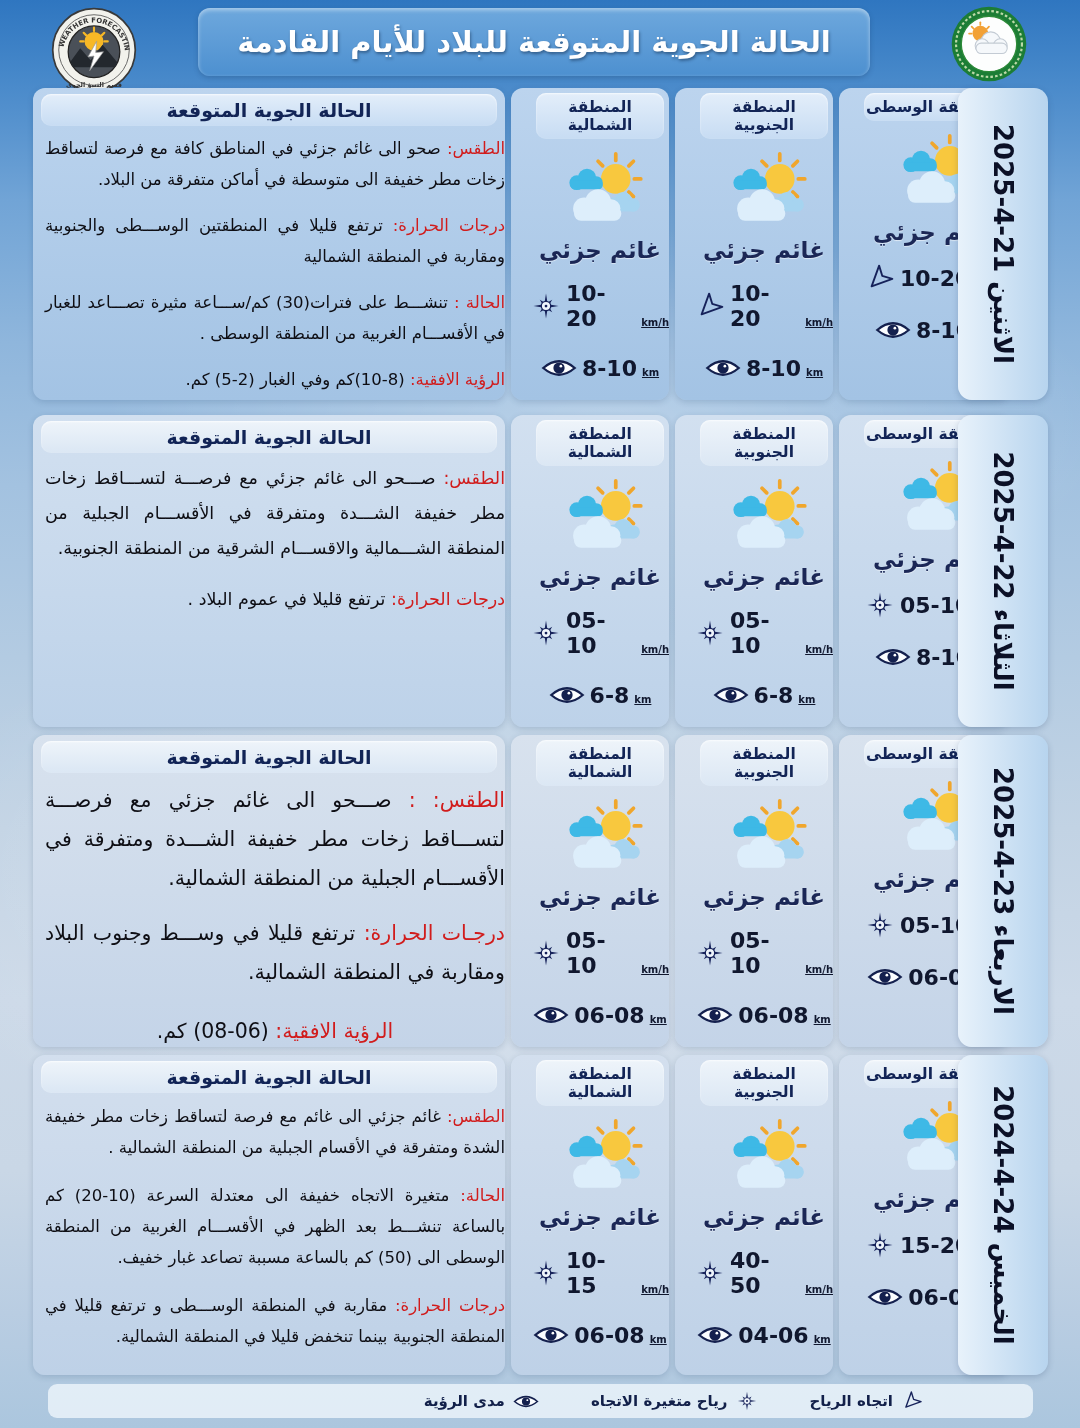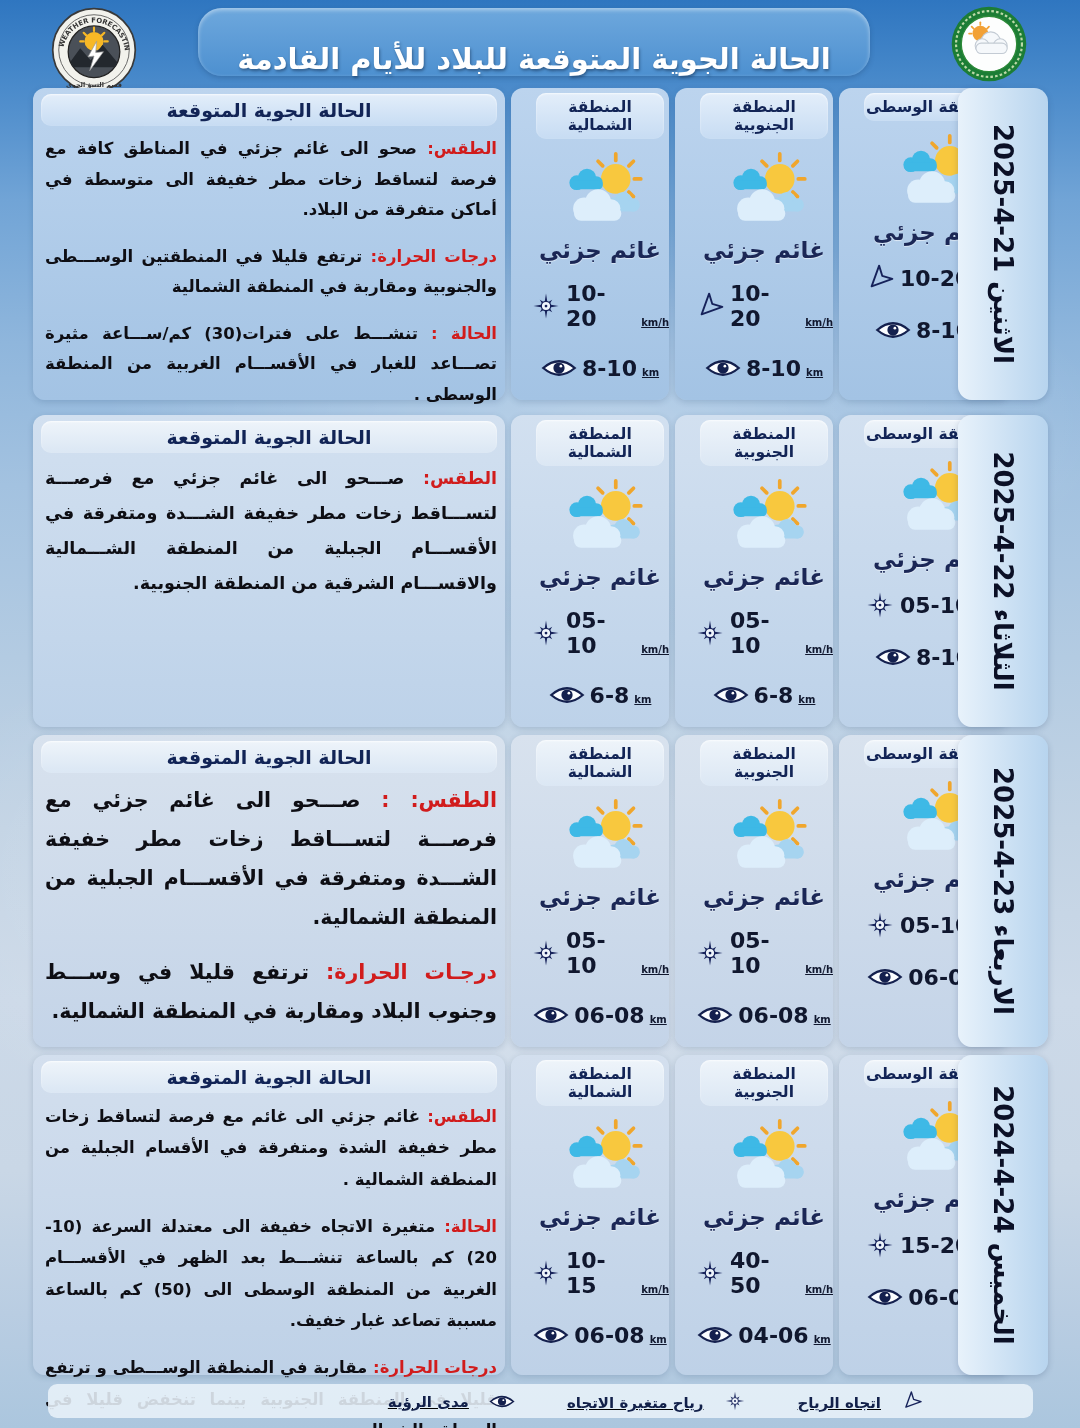--- a/index.html
+++ b/index.html
@@ -5,24 +5,24 @@
   html,body{margin:0;padding:0;overflow:hidden;}
   body{
     width:1080px;height:1428px;position:relative;
     font-family:"DejaVu Sans",sans-serif;
     background:
       radial-gradient(ellipse 700px 280px at 56% 30%, rgba(255,255,255,.32), rgba(255,255,255,0) 72%),
       radial-gradient(ellipse 820px 420px at 44% 62%, rgba(255,255,255,.30), rgba(255,255,255,0) 72%),
       linear-gradient(180deg,#2f76c0 0%,#4587c9 5%,#71a4d6 14%,#8fb6dc 24%,#a3c2e0 34%,#b3cbe2 46%,#c2d3e4 58%,#ccd9e8 70%,#c9d7e6 82%,#b9cde2 92%,#abc6de 100%);
   }
   .banner{
-    position:absolute;left:198px;top:8px;width:672px;height:68px;border-radius:24px;
+    position:absolute;left:198px;top:8px;width:672px;height:68px;border-radius:12px;
     background:linear-gradient(180deg,#6ea8dd,#4d90d0);
     box-shadow:inset 0 2px 4px rgba(255,255,255,.45), 0 2px 5px rgba(20,50,90,.25);
-    display:flex;align-items:flex-end;justify-content:center;
+    display:flex;align-items:center;justify-content:center;
   }
   .banner .title{color:#fff;font-weight:bold;font-size:29px;text-shadow:1px 2px 3px rgba(10,30,60,.45);direction:rtl;}
   .logo{position:absolute;}
   .logo-left{left:50px;top:7px;}
   .logo-right{left:948px;top:5px;}
 
   .row{position:absolute;left:33px;width:922px;display:flex;gap:6px;}
   .r1{top:88px;height:312px;}
   .r2{top:415px;height:312px;}
   .r3{top:735px;height:312px;}
@@ -40,21 +40,21 @@
 
   .pill{
     border-radius:10px;text-align:center;font-weight:bold;color:#122456;direction:rtl;
     background:linear-gradient(180deg,#e3eefa,#c7dcf3);
     box-shadow:inset 0 1px 2px rgba(255,255,255,.7);
   }
   .r2 .pill,.r3 .pill,.r4 .pill{background:linear-gradient(180deg,#eef4fa,#dbe7f4);}
   .cell .pill{align-self:stretch;margin:5px 5px 0 5px;padding:5px 2px;font-size:15.5px;}
   .desc .pill{margin:6px 8px 0 8px;padding:5px 2px;font-size:19px;}
 
-  .desc .body{flex:1;padding:8px 8px 6px 12px;direction:rtl;text-align:justify;font-weight:bold;color:#0e0e14;}
+  .desc .body{flex:1;padding:8px 0 6px 12px;direction:rtl;text-align:justify;font-weight:normal;color:#0e0e14;}
   .desc .body p{margin:0 0 16px 0;}
   .k{color:#d11c1c;}
   .r1 .body{font-size:16.5px;line-height:1.85;}
   .r2 .body{font-size:17.5px;line-height:2.0;}
   .r2 .body p:first-child{}
   .r2 .body p:nth-child(2){margin-bottom:2px;}
   .r3 .body{font-size:20.5px;line-height:1.9;}
   .r3 .body p.center{text-align:center;margin-top:20px;}
   .r4 .body{font-size:16.5px;line-height:1.9;}
 
@@ -86,21 +86,21 @@
     white-space:nowrap;direction:ltr;
     font-size:26px;font-weight:bold;color:#0b1026;
   }
 
   .footer{
     position:absolute;left:48px;top:1384px;width:985px;height:34px;border-radius:9px;
     background:rgba(232,241,249,.88);
     display:flex;flex-direction:row-reverse;align-items:center;gap:52px;
     padding:0 110px 0 0;box-sizing:border-box;
   }
-  .legend-item{display:flex;flex-direction:row-reverse;align-items:flex-end;gap:20px;text-decoration:underline;}
+  .legend-item{display:flex;flex-direction:row-reverse;align-items:center;gap:8px;}
   .legend-item .lab{font-size:15px;font-weight:bold;color:#12204a;direction:rtl;}
   .legend-item svg{width:22px;height:22px;}
   .legend-item svg.eyesvg{width:26px;height:19px;}
 </style>
 </head>
 <body>
 
 <svg width="0" height="0" style="position:absolute" aria-hidden="true">
   <defs>
     <symbol id="sym-pc" viewBox="0 0 110 86">
@@ -293,20 +293,21 @@
       <span class="munit">km</span>
     </div>
   </div>
 </div>
 
 <div class="row r2">
   <div class="desc card">
     <div class="pill">الحالة الجوية المتوقعة</div>
     <div class="body">
       <p><span class="k">الطقس:</span> <span>صـــحو الى غائم جزئي مع فرصـــة لتســـاقط زخات مطر خفيفة الشـــدة ومتفرقة في الأقســـام الجبلية  من المنطقة الشـــمالية والاقســـام الشرقية من المنطقة الجنوبية.</span></p>
+      <p><span class="k">درجات الحرارة:</span> <span>ترتفع قليلا في عموم البلاد .</span></p>
     </div>
   </div>
 
   <div class="cell card">
     <div class="pill">المنطقة الشمالية</div>
     <div class="wicon"><svg>
           <use href="#sym-pc"></use>
         </svg></div>
     <div class="cond">غائم جزئي</div>
     <div class="metric">

